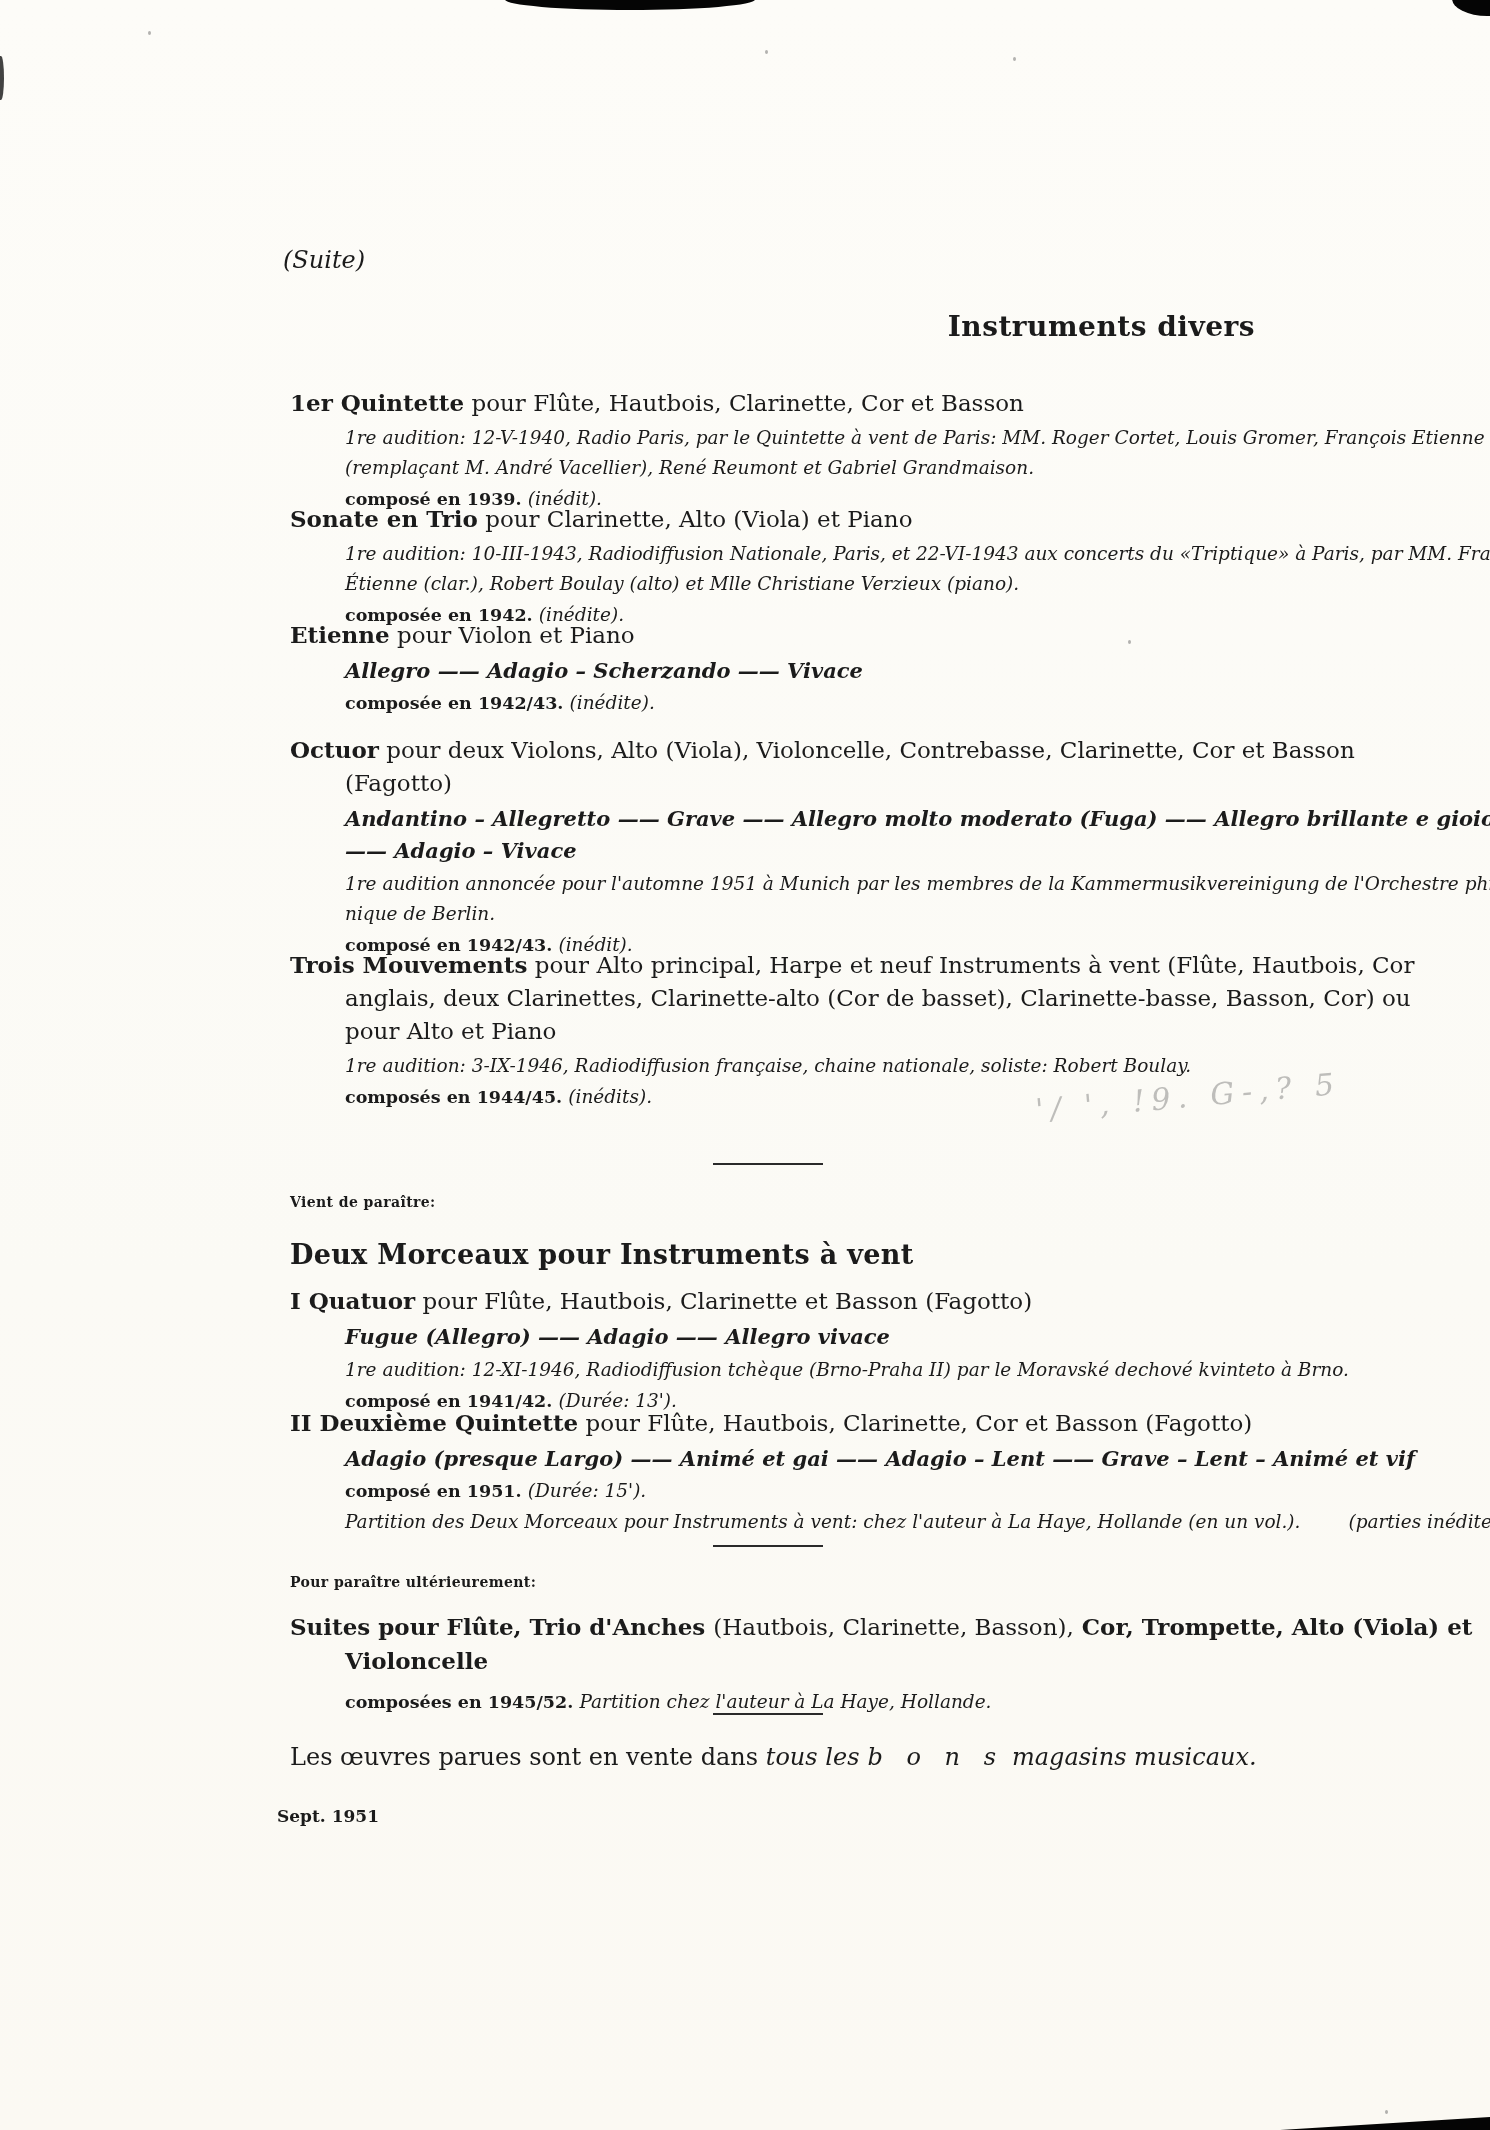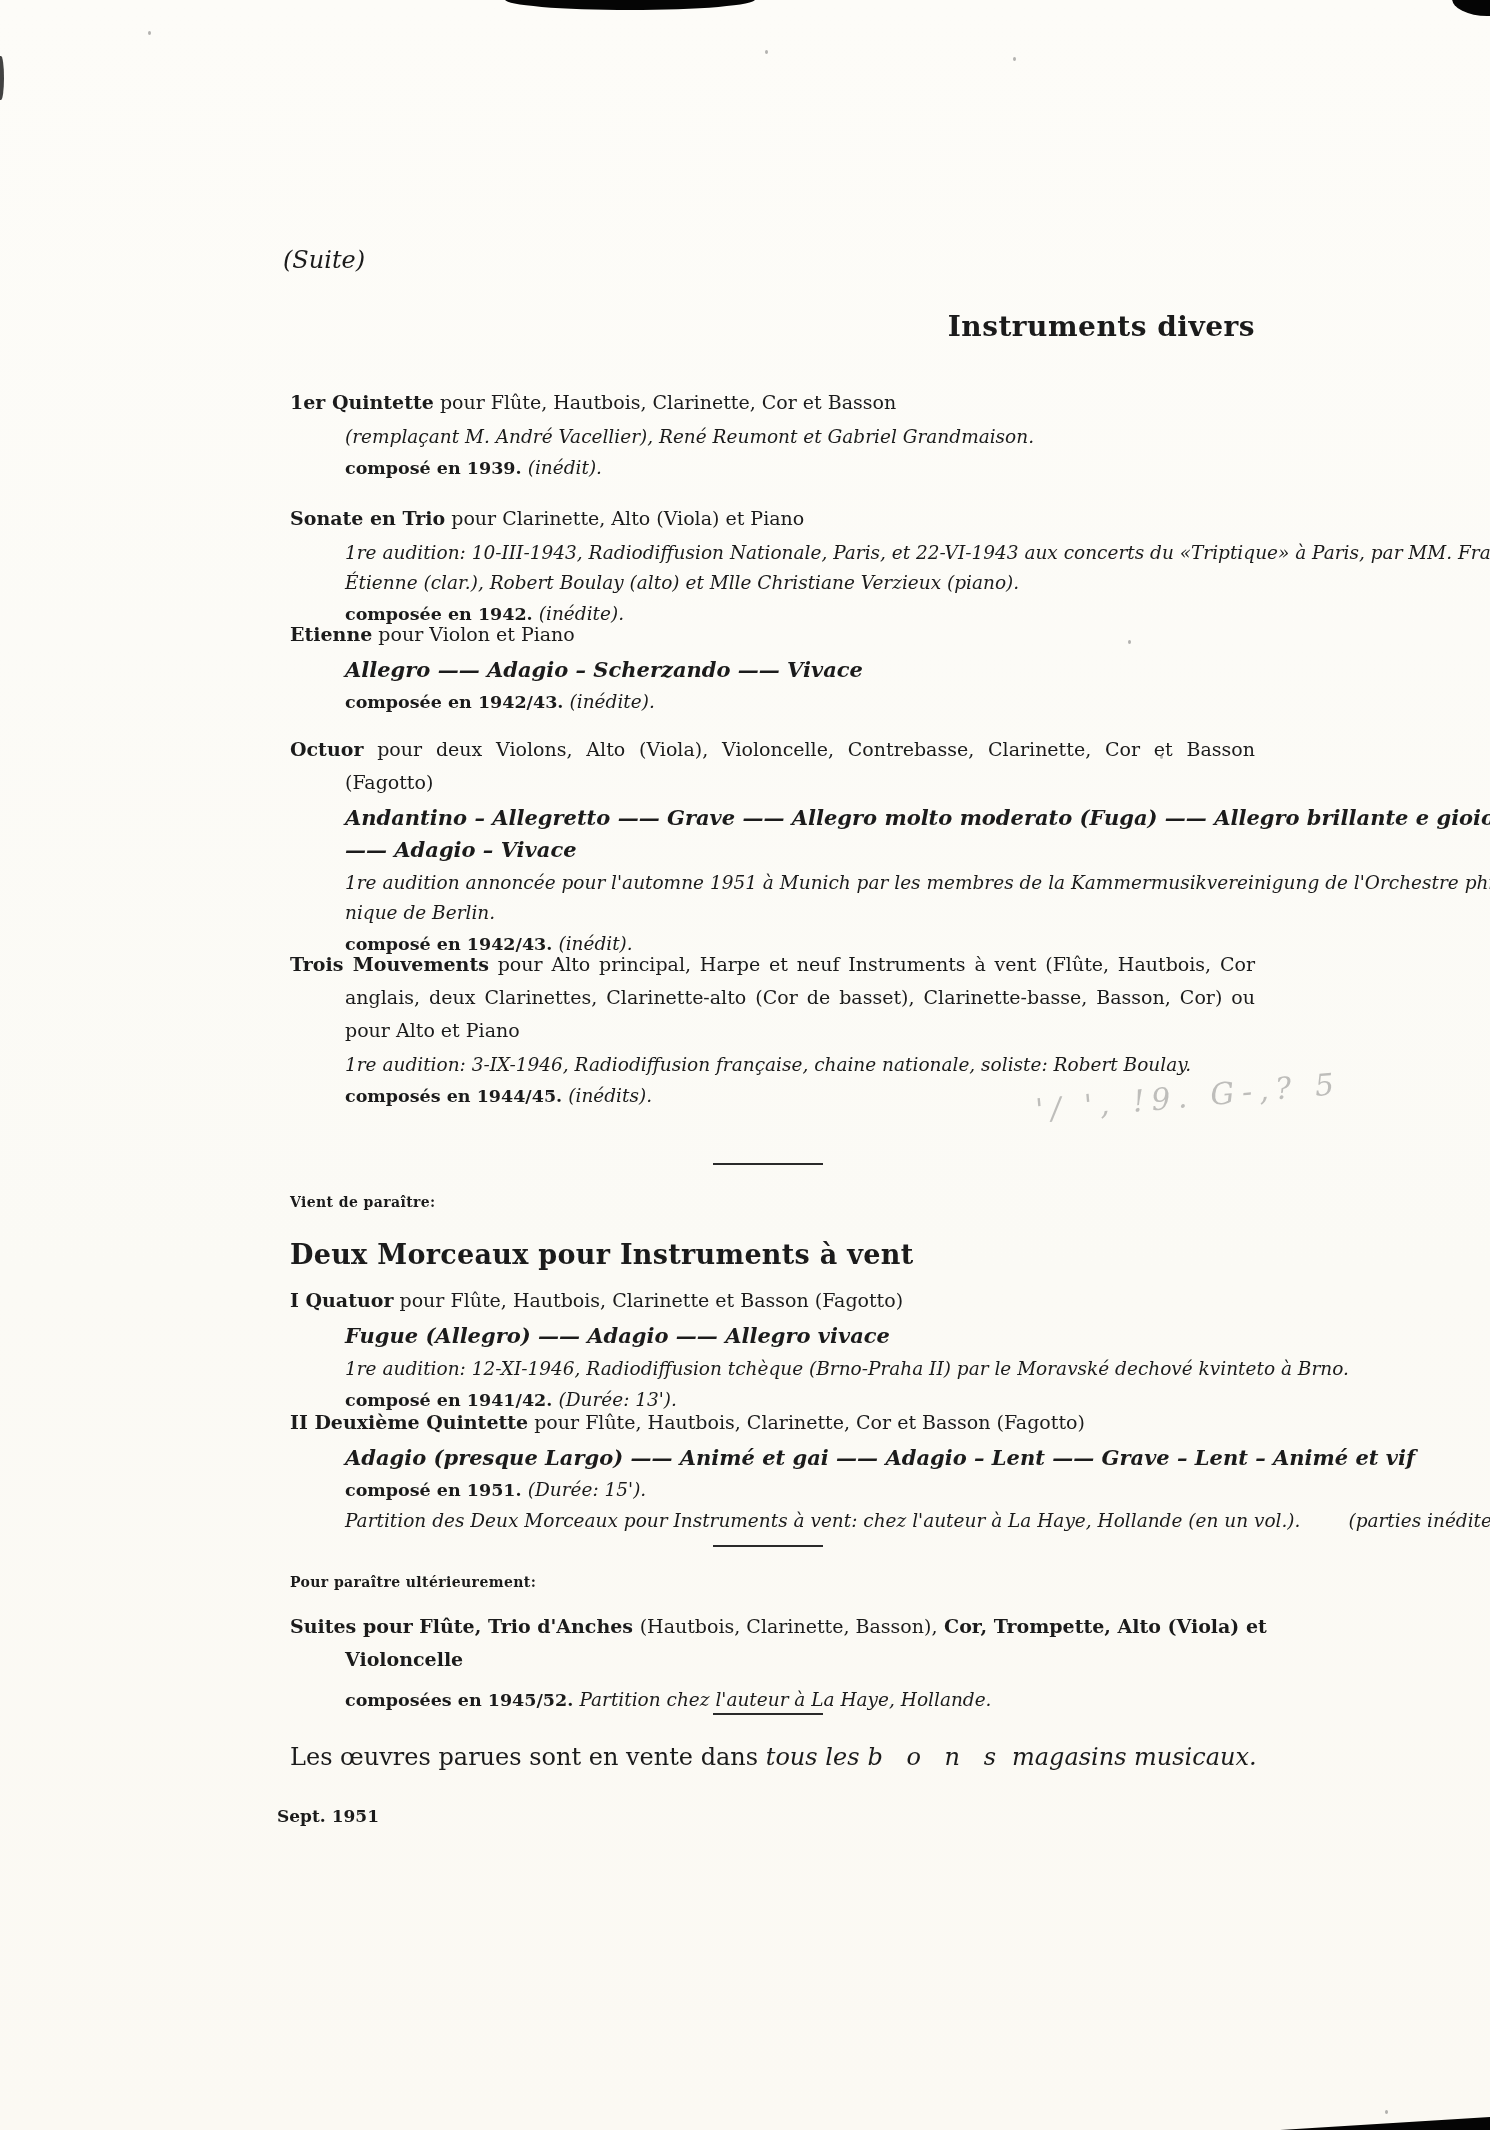--- a/index.html
+++ b/index.html
@@ -14,21 +14,21 @@
   }
   .abs{position:absolute;}
   .suite{left:283px;top:246px;font-style:italic;font-size:24px;}
   .h1{left:290px;top:310px;width:965px;text-align:right;font-size:28px;font-weight:bold;letter-spacing:0.5px;}
   .h2{font-size:27px;font-weight:bold;letter-spacing:0.3px;line-height:34px;margin-bottom:15px;}
   .label{font-size:14px;font-weight:bold;letter-spacing:0.4px;}
   .work{left:290px;width:965px;}
   .lbl-abs{left:290px;width:965px;}
   .ln{white-space:nowrap;}
   .justify .ln:not(:last-child){text-align:justify;text-align-last:justify;}
-  .title{font-size:19px;line-height:33px;margin-bottom:3px;}
+  .title{font-size:23px;line-height:33px;margin-bottom:3px;}
   .title .ln:not(:first-child){padding-left:55px;}
   .seg-b{font-weight:bold;}
   .seg-i{font-style:italic;font-weight:normal;}
   .seg-g{margin-left:48px;}
   .seg-s{letter-spacing:8px;margin:0 8px;}
   .movements{font-size:21px;line-height:32px;font-style:italic;font-weight:bold;padding-left:55px;margin-bottom:2px;}
   .movements .ln:not(:first-child){padding-left:0;}
   .aud{font-size:18.5px;line-height:30px;font-style:italic;padding-left:55px;margin-bottom:2px;}
   .composed{font-size:17.5px;line-height:28px;font-weight:bold;padding-left:55px;}
   .composed .seg-i{font-size:18.5px;}
@@ -67,20 +67,21 @@
   <div class="abs speck" style="left:1160px;top:755px"></div>
 
   <div class="abs suite">(Suite)</div>
   <div class="abs h1">Instruments divers</div>
 
   <section class="abs work" style="top:386px">
     <div class="title justify">
         <div class="ln"><span class="seg-b">1er Quintette</span><span> pour Flûte, Hautbois, Clarinette, Cor et Basson</span></div>
       </div>
     <div class="aud justify">
+        <div class="ln">1re audition: 12-V-1940, Radio Paris, par le Quintette à vent de Paris: MM. Roger Cortet, Louis Gromer, François Etienne</div>
         <div class="ln">(remplaçant M. André Vacellier), René Reumont et Gabriel Grandmaison.</div>
       </div>
     <div class="composed">
         <div class="ln"><span>composé en 1939. </span><span class="seg-i">(inédit).</span></div>
       </div>
   </section>
 
   <section class="abs work" style="top:502px">
     <div class="title justify">
         <div class="ln"><span class="seg-b">Sonate en Trio</span><span> pour Clarinette, Alto (Viola) et Piano</span></div>

